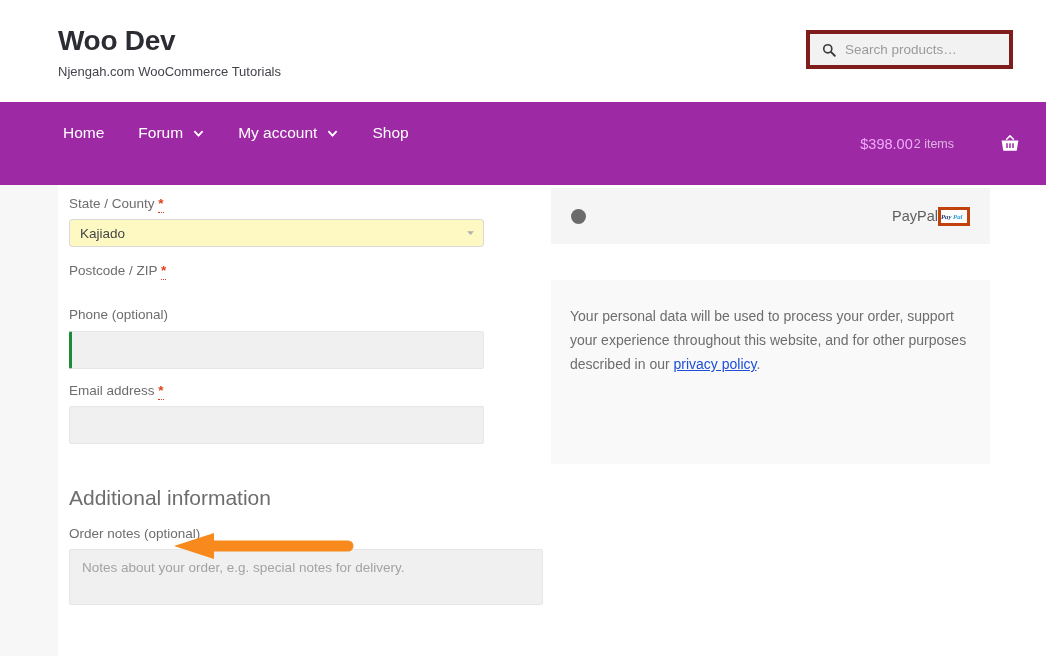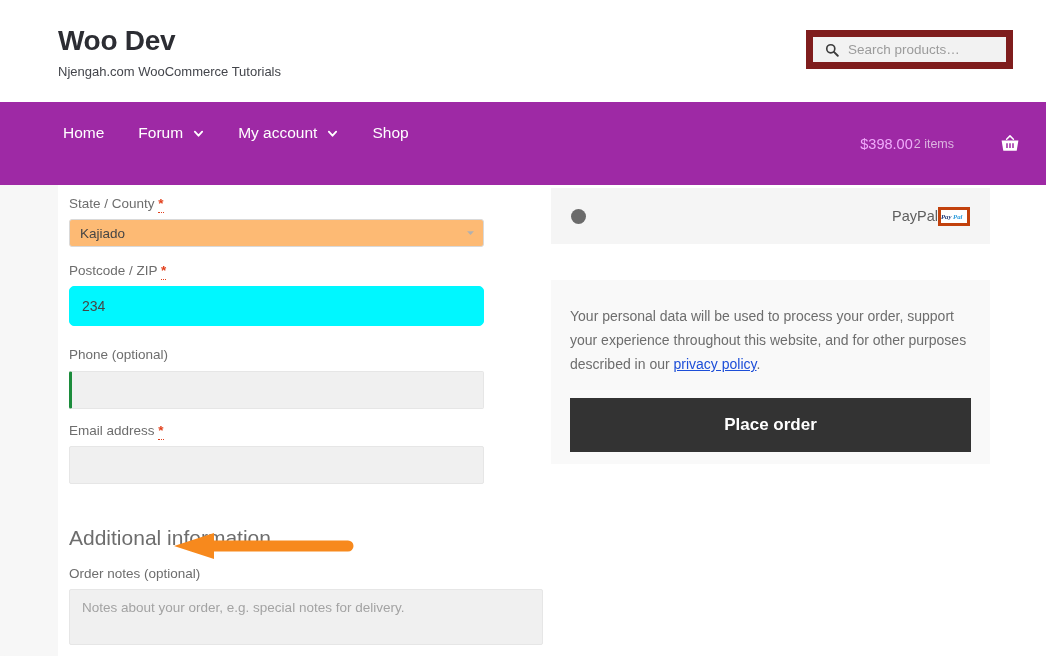--- a/index.html
+++ b/index.html
@@ -48,21 +48,21 @@
     line-height: 1.2;
   }
 
   .search-box {
     position: absolute;
     right: 33px;
     top: 30px;
     width: 207px;
     height: 39px;
     background: #f2f2f2;
-    border: 7px solid #7f1d1d;
+    border: 4px solid #7f1d1d;
     display: flex;
     align-items: center;
     padding: 0 12px;
   }
   .search-icon {
     width: 14px; height: 14px;
     flex: 0 0 auto;
     margin-right: 9px;
     display: block;
   }
@@ -162,21 +162,21 @@
   .req {
     color: #e2401c;
     font-weight: bold;
     border-bottom: 1px dotted #e2401c;
     padding-bottom: 1px;
   }
   .select-wrap {
     position: relative;
     width: 415px;
     height: 28px;
-    background: #fdba74;
+    background: #fef9c3;
     border: 1px solid #d9d9d9;
     border-radius: 3px;
     display: flex;
     align-items: center;
     padding: 0 10px;
   }
   .select-value {
     font-size: 13.5px;
     color: #454545;
   }
@@ -410,21 +410,20 @@
         </div>
       </div>
 
       <div class="gap-16"></div>
 
       <div class="field">
         <label class="field-label">
           <span>Postcode / ZIP</span>
           <span class="req">*</span>
         </label>
-        <input class="input-highlight" type="text" value="234" style="">
       </div>
 
       <div class="gap-21"></div>
 
       <div class="field">
         <label class="field-label">
           <span>Phone (optional)</span>
         </label>
         <input class="input-focus" type="text" placeholder="" style="">
       </div>
@@ -462,20 +461,19 @@
         <span class="paypal-badge">
           <svg width="28" height="11" viewBox="0 0 58 20">
             <text x="0" y="15" font-family="'Liberation Serif',serif" font-size="15" font-weight="bold" font-style="italic" fill="#1f3a79">Pay</text>
             <text x="27" y="15" font-family="'Liberation Serif',serif" font-size="15" font-weight="bold" font-style="italic" fill="#2a9bdd">Pal</text>
           </svg>
         </span>
       </div>
 
       <div class="panel-privacy">
         <p class="privacy-text"><span>Your personal data will be used to process your order, support your experience throughout this website, and for other purposes described in our </span><a class="privacy-link">privacy policy</a><span>.</span></p>
-        <button class="place-order-btn">Place order</button>
       </div>
 
     </div>
 
   </div>
 
 </div>
 
 </body></html>

